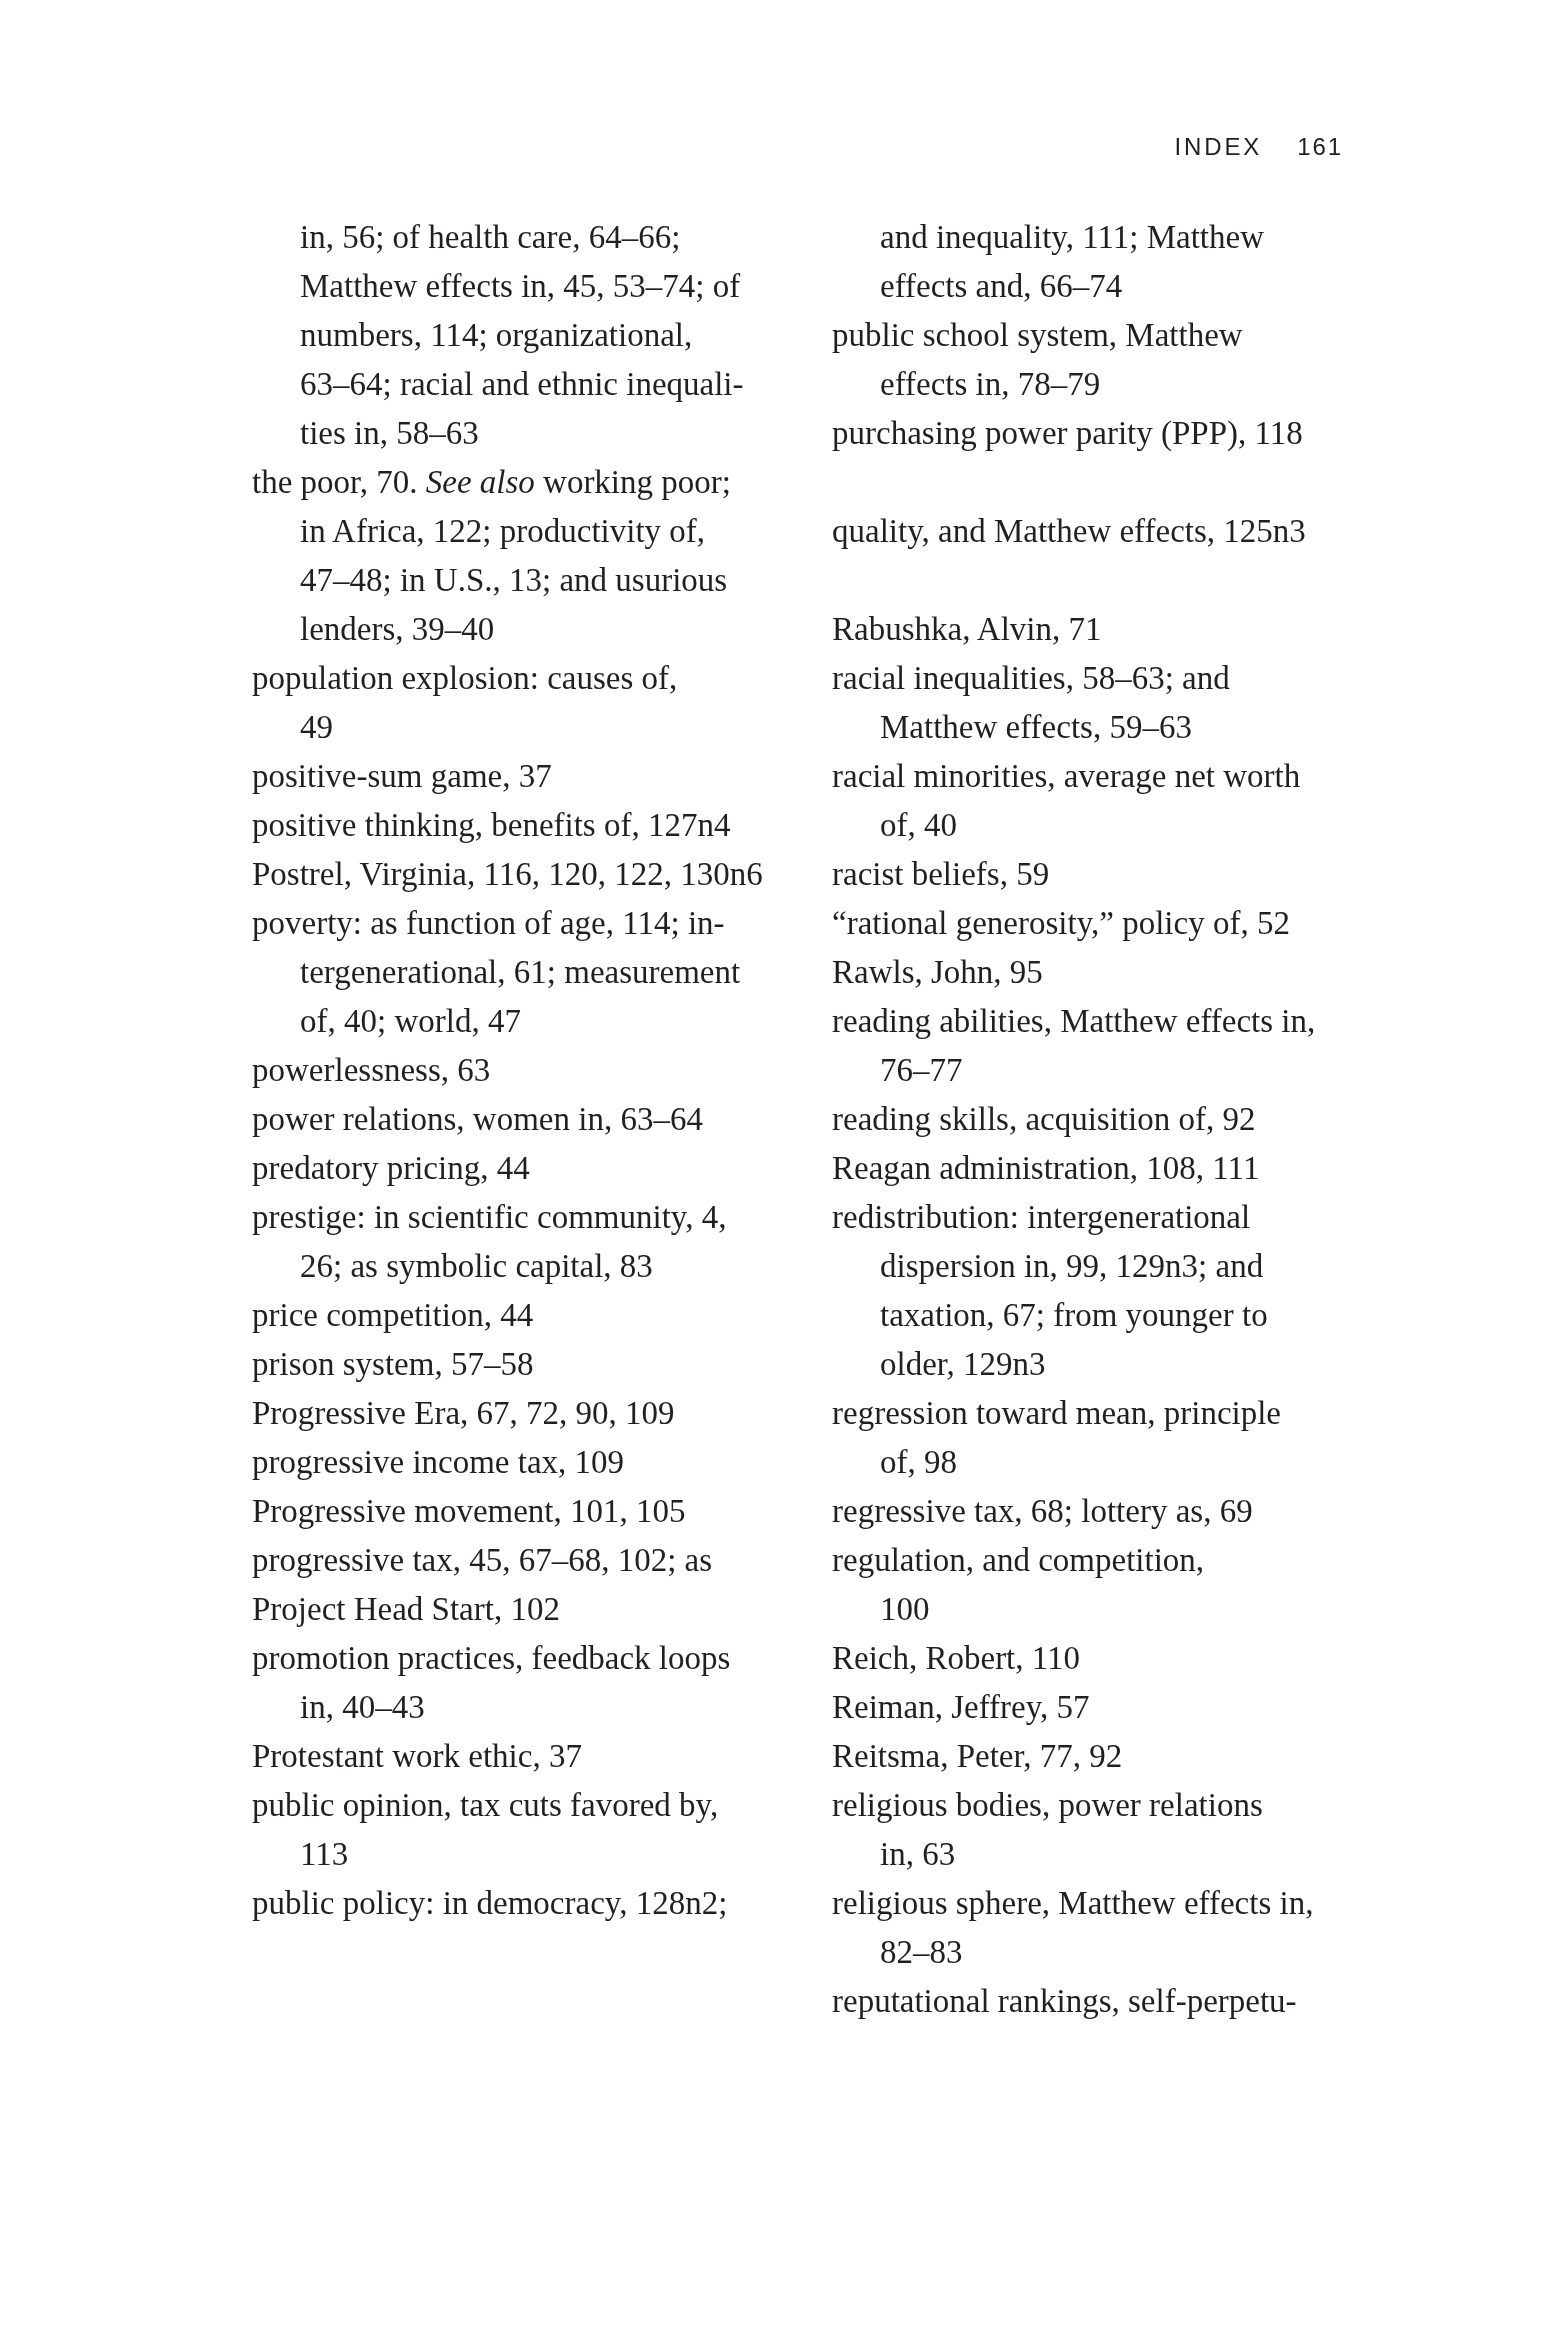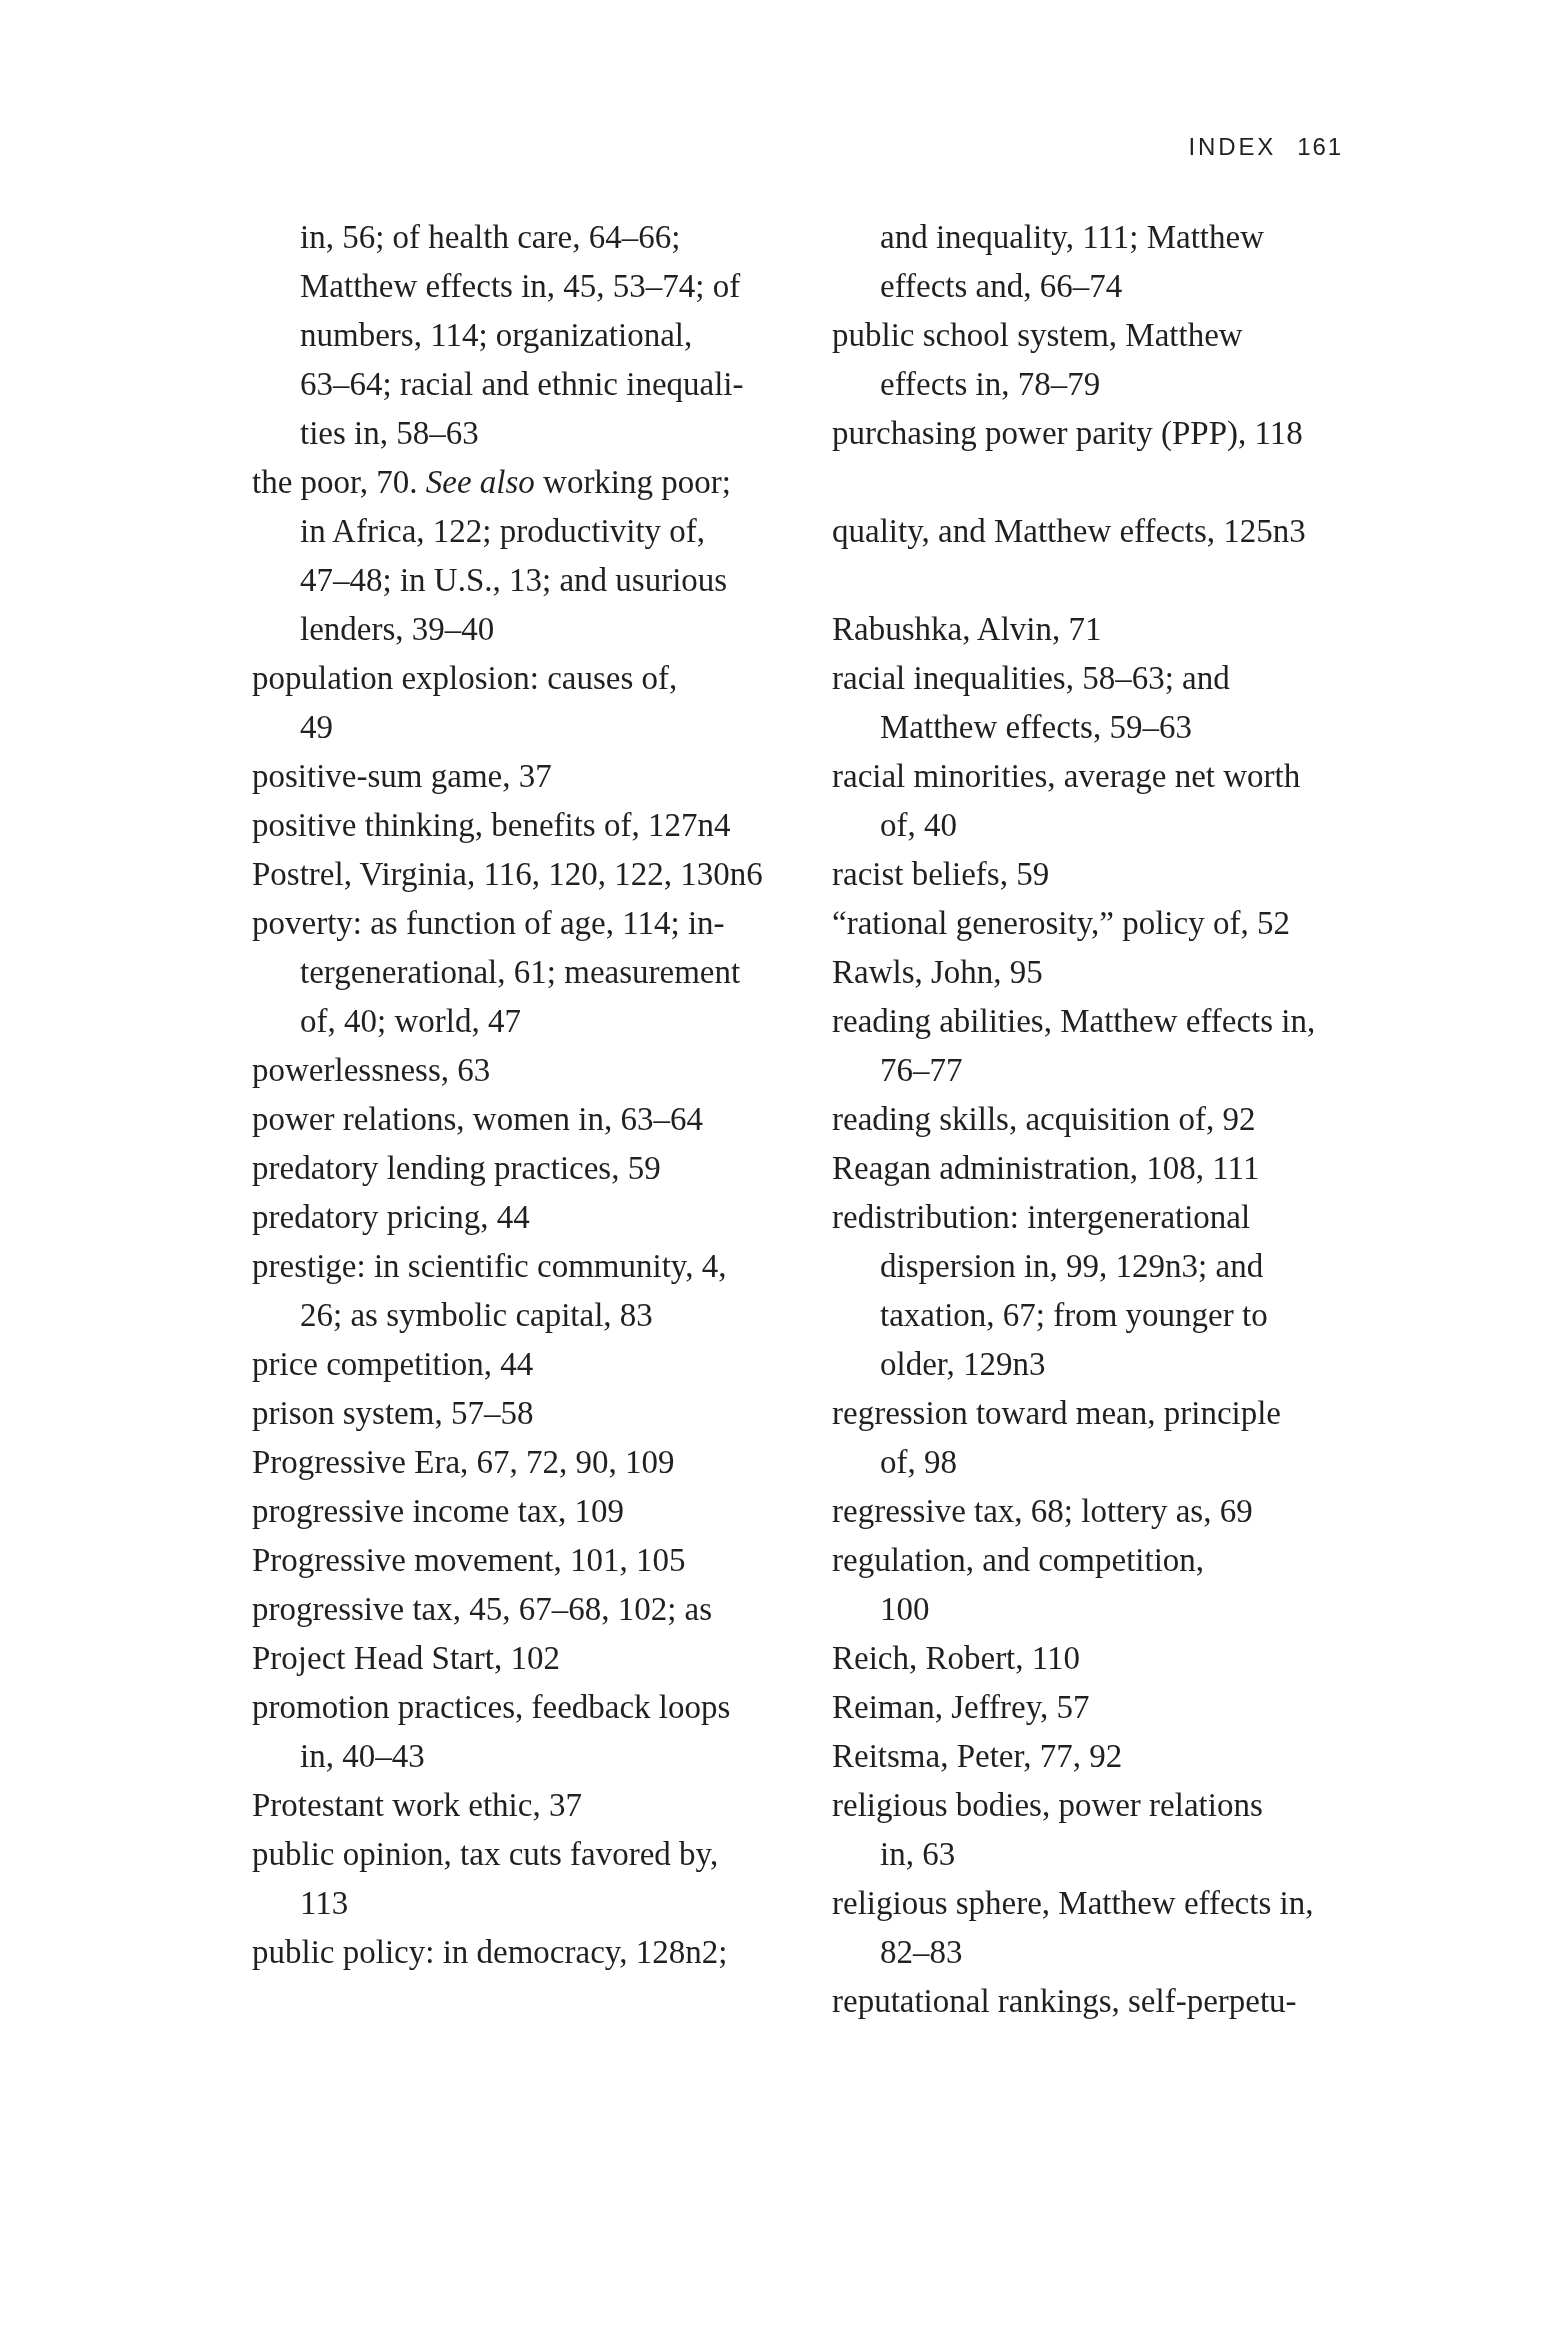--- a/index.html
+++ b/index.html
@@ -1,19 +1,19 @@
 <!DOCTYPE html>
 <html style="font-size:15px"><head>
 <meta charset="utf-8">
 <style>
   html, body { margin: 0; padding: 0; background: #ffffff; }
   body { width: 1565px; height: 2347px; position: relative; overflow: hidden; }
   .page { position: absolute; left: 0; top: 0; width: 1565px; height: 2347px; background: #ffffff; color: #231f20; }
   .running-head { position: absolute; top: 133px; right: 222px; font-family: "Liberation Sans", sans-serif; font-size: 24px; letter-spacing: 2.9px; color: #231f20; }
-  .running-head .pg { margin-left: 21px; letter-spacing: 1.9px; }
+  .running-head .pg { margin-left: 35px; letter-spacing: 1.9px; }
   .col { position: absolute; top: 213px; font-family: "Liberation Serif", serif; font-size: 33px; line-height: 49px; color: #231f20; margin-left: 22px; }
   .col-left { left: 230px; width: 552px; }
   .col-right { left: 810px; width: 552px; }
   .line { white-space: nowrap; height: 49px; }
   .line.indent { padding-left: 48px; }
   .line.blank { height: 49px; }
   em { font-style: italic; }
 </style>
 </head>
 <body>
@@ -36,21 +36,20 @@
       <div class="line">population explosion: causes of,</div>
       <div class="line indent">49</div>
       <div class="line">positive-sum game, 37</div>
       <div class="line">positive thinking, benefits of, 127n4</div>
       <div class="line">Postrel, Virginia, 116, 120, 122, 130n6</div>
       <div class="line">poverty: as function of age, 114; in-</div>
       <div class="line indent">tergenerational, 61; measurement</div>
       <div class="line indent">of, 40; world, 47</div>
       <div class="line">powerlessness, 63</div>
       <div class="line">power relations, women in, 63–64</div>
-      <div class="line">predatory lending practices, 59</div>
       <div class="line">predatory pricing, 44</div>
       <div class="line">prestige: in scientific community, 4,</div>
       <div class="line indent">26; as symbolic capital, 83</div>
       <div class="line">price competition, 44</div>
       <div class="line">prison system, 57–58</div>
       <div class="line">Progressive Era, 67, 72, 90, 109</div>
       <div class="line">progressive income tax, 109</div>
       <div class="line">Progressive movement, 101, 105</div>
       <div class="line">progressive tax, 45, 67–68, 102; as</div>
       <div class="line">Project Head Start, 102</div>

